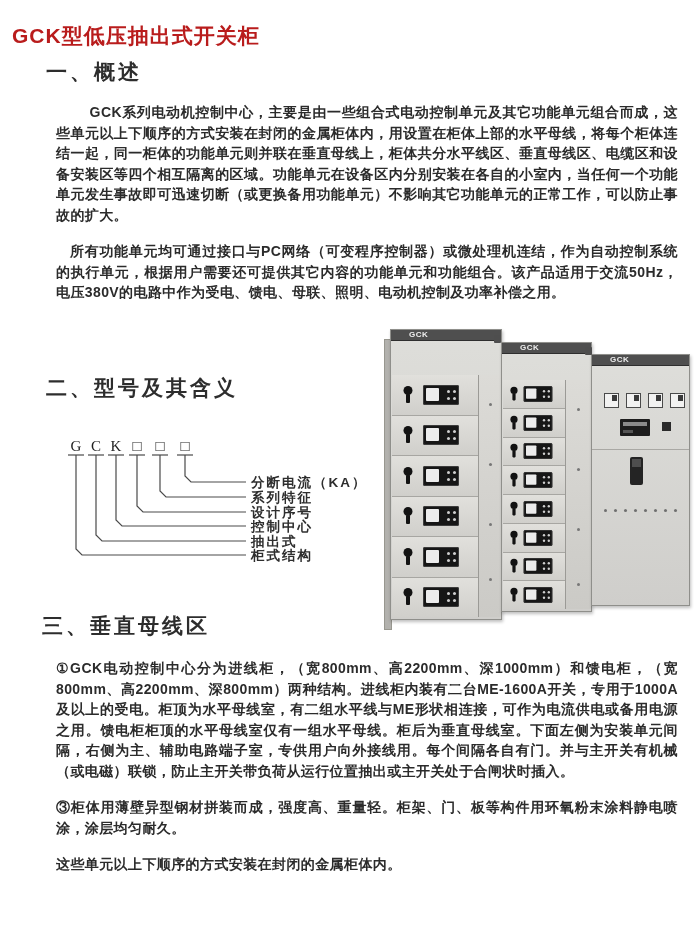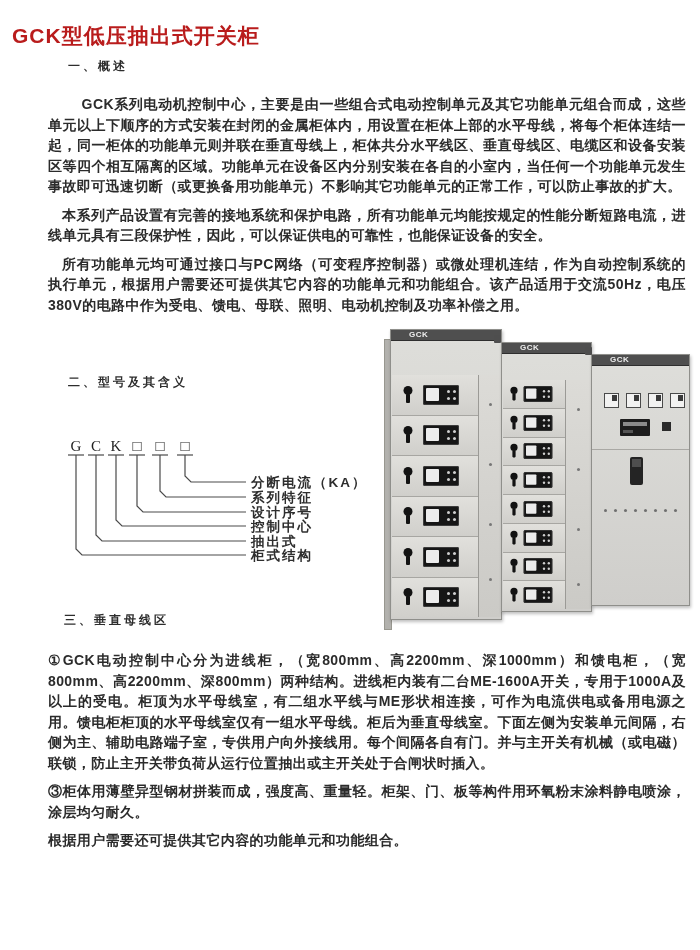--- a/index.html
+++ b/index.html
@@ -2,28 +2,28 @@
 <html><head>
 <meta charset="utf-8">
 <style>
   html,body{margin:0;padding:0;}
   body{width:700px;height:950px;background:#ffffff;position:relative;overflow:hidden;
        font-family:"Liberation Sans",sans-serif;}
   .abs{position:absolute;}
 
   
   .doc-title{left:12px;top:22px;font-size:21px;font-weight:700;color:#b91c1c;letter-spacing:1px;}
-  .sec-h{font-size:12px;font-weight:700;color:#2d2d2d;letter-spacing:3px;margin-left:22px;}
+  .sec-h{font-size:21px;font-weight:700;color:#2d2d2d;letter-spacing:3px;}
   #s1h{left:46px;top:58px;}
   #s2h{left:46px;top:374px;}
   #s3h{left:42px;top:612px;}
   .body-block{width:654px;}
   #s1{left:40px;top:86px;}
   #s3{left:40px;top:642px;}
-  .body-block p{margin:8px;font-size:14px;line-height:20.5px;font-weight:600;
+  .body-block p{margin:16px;font-size:14px;line-height:20.5px;font-weight:600;
                 color:#2b2b2b;letter-spacing:0.4px;text-align:justify;}
   .ind2{text-indent:2.4em;}
   .ind1{text-indent:1em;}
 
   
   #model-svg{left:50px;top:428px;}
   #model-svg .wire{stroke:#4a4a4a;stroke-width:1.2;fill:none;}
   #model-svg .sym{font-family:"Liberation Serif",serif;font-size:15px;fill:#1e1e1e;text-anchor:middle;}
   #model-svg .sq{font-size:15px;}
   #model-svg .lbl{font-family:"Liberation Sans",sans-serif;font-size:13.5px;font-weight:600;
@@ -87,21 +87,20 @@
            box-shadow:10px 0 0,20px 0 0,30px 0 0,40px 0 0,50px 0 0,60px 0 0,70px 0 0;}
 </style>
 </head>
 <body>
 
 <div class="abs doc-title">GCK型低压抽出式开关柜</div>
 
 <div class="abs sec-h" id="s1h">一、概述</div>
 <div class="abs body-block" id="s1">
   <p class="ind2">GCK系列电动机控制中心，主要是由一些组合式电动控制单元及其它功能单元组合而成，这些单元以上下顺序的方式安装在封闭的金属柜体内，用设置在柜体上部的水平母线，将每个柜体连结一起，同一柜体的功能单元则并联在垂直母线上，柜体共分水平线区、垂直母线区、电缆区和设备安装区等四个相互隔离的区域。功能单元在设备区内分别安装在各自的小室内，当任何一个功能单元发生事故即可迅速切断（或更换备用功能单元）不影响其它功能单元的正常工作，可以防止事故的扩大。</p>
-  <p class="ind1">本系列产品设置有完善的接地系统和保护电路，所有功能单元均能按规定的性能分断短路电流，进线单元具有三段保护性，因此，可以保证供电的可靠性，也能保证设备的安全。</p>
   <p class="ind1">所有功能单元均可通过接口与PC网络（可变程序控制器）或微处理机连结，作为自动控制系统的执行单元，根据用户需要还可提供其它内容的功能单元和功能组合。该产品适用于交流50Hz，电压380V的电路中作为受电、馈电、母联、照明、电动机控制及功率补偿之用。</p>
 </div>
 
 <div class="abs sec-h" id="s2h">二、型号及其含义</div>
 <svg class="abs" id="model-svg" width="320" height="145" viewBox="0 0 320 145" xmlns="http://www.w3.org/2000/svg">
   <g class="wire">
 
     <line x1="18" y1="27" x2="34" y2="27"></line>
     <line x1="38" y1="27" x2="54" y2="27"></line>
     <line x1="58" y1="27" x2="74" y2="27"></line>
@@ -230,14 +229,14 @@
 
   <div class="cap" style="left:111px;top:13px;"></div>
   <div class="cap" style="left:202px;top:25px;"></div>
   <div class="cap" style="left:297px;top:36px;width:5px;height:6px;"></div>
 </div>
 
 <div class="abs sec-h" id="s3h">三、垂直母线区</div>
 <div class="abs body-block" id="s3">
   <p>①GCK电动控制中心分为进线柜，（宽800mm、高2200mm、深1000mm）和馈电柜，（宽800mm、高2200mm、深800mm）两种结构。进线柜内装有二台ME-1600A开关，专用于1000A及以上的受电。柜顶为水平母线室，有二组水平线与ME形状相连接，可作为电流供电或备用电源之用。馈电柜柜顶的水平母线室仅有一组水平母线。柜后为垂直母线室。下面左侧为安装单元间隔，右侧为主、辅助电路端子室，专供用户向外接线用。每个间隔各自有门。并与主开关有机械（或电磁）联锁，防止主开关带负荷从运行位置抽出或主开关处于合闸状时插入。</p>
   <p>③柜体用薄壁异型钢材拼装而成，强度高、重量轻。柜架、门、板等构件用环氧粉末涂料静电喷涂，涂层均匀耐久。</p>
-  <p>根据用户需要还可提供其它内容的功能单元和功能组合。</p>
+  <p>这些单元以上下顺序的方式安装在封闭的金属柜体内。</p>
 </div>
 
 </body></html>

